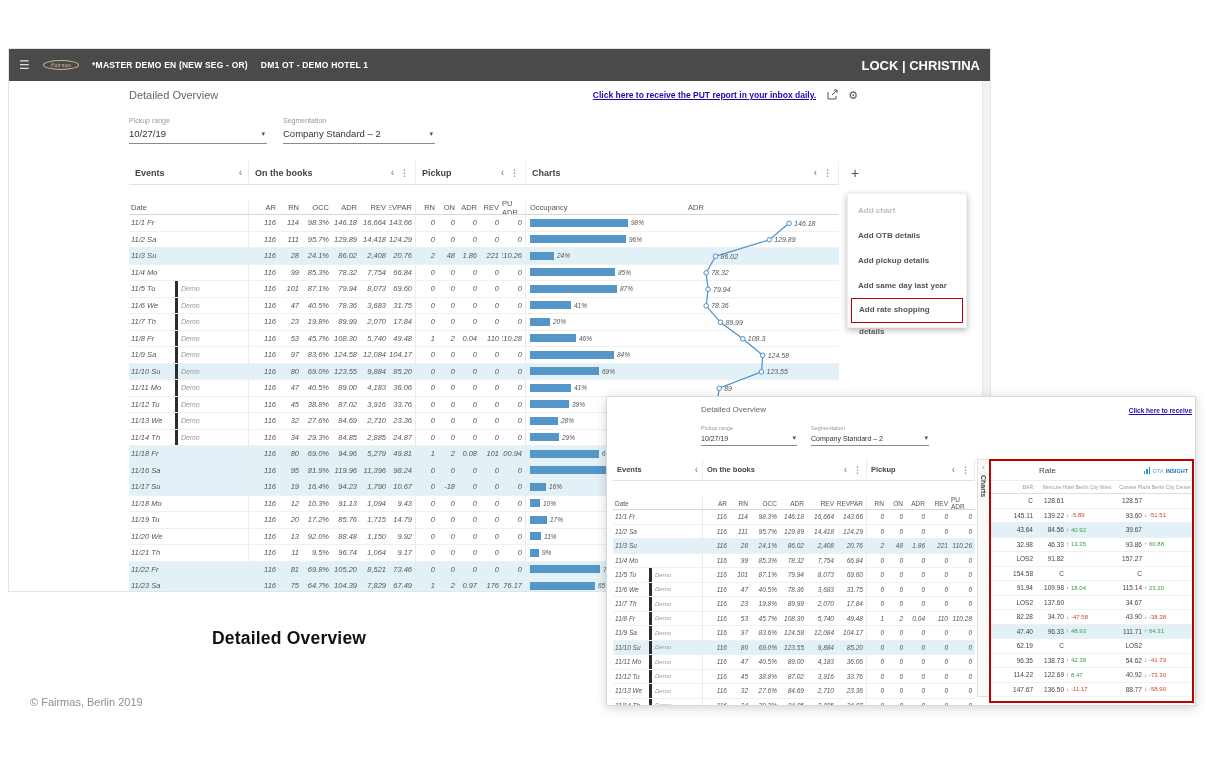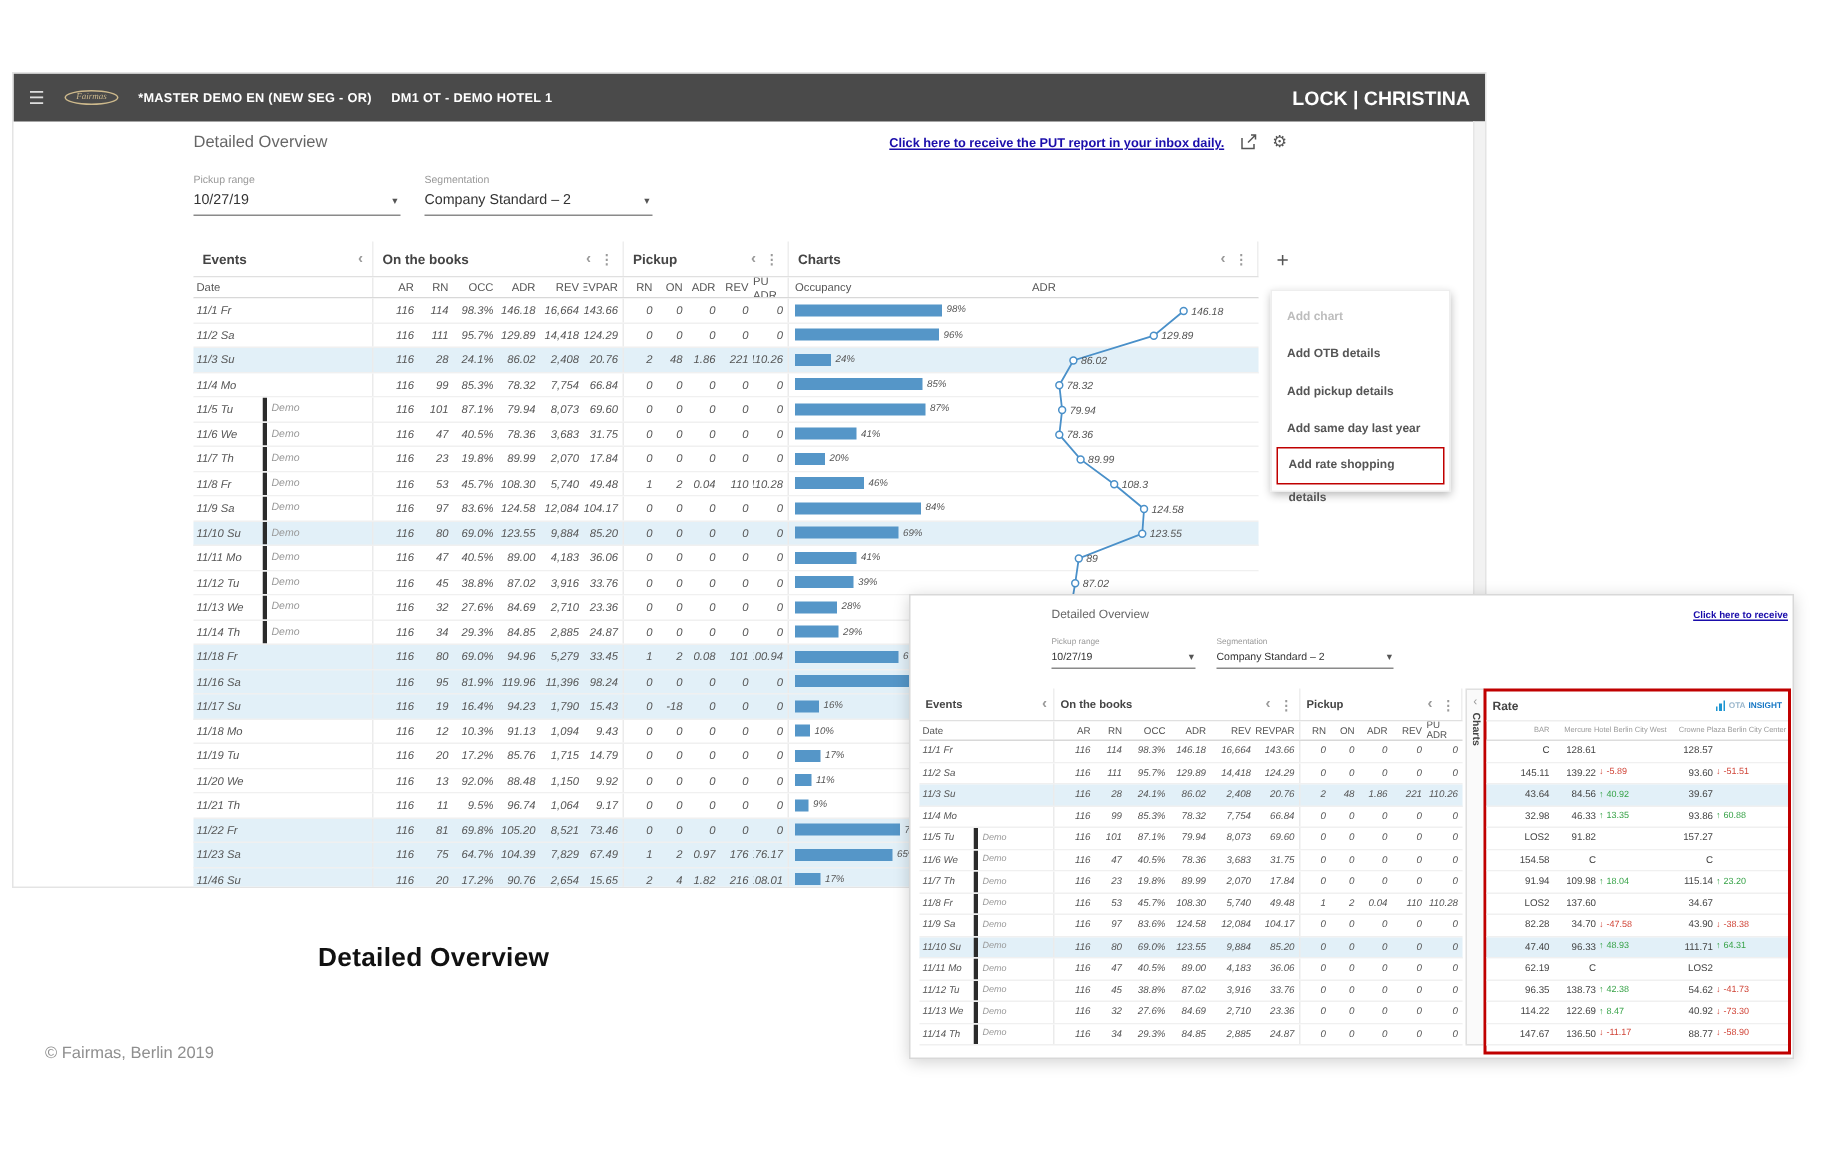--- a/index.html
+++ b/index.html
@@ -34,21 +34,21 @@
   .phead-row { display:flex; width:710px; height:24px; border-bottom:1px solid #e0e0e0; background:#fff; }
   .tbl-mini .phead-row { width:362px; height:22px; }
   .phead { display:flex; align-items:center; padding:0 6px; font-size:9px; font-weight:bold; color:#444; border-right:1px solid #eee; }
   .tbl-mini .phead { font-size:7.5px; padding:0 4px; }
   .chev { margin-left:auto; color:#9a9a9a; font-size:10px; cursor:pointer; }
   .dots { color:#9a9a9a; font-size:9px; margin-left:6px; cursor:pointer; }
   .tbl-main .p-events{width:120px}.tbl-main .p-otb{width:167px}.tbl-main .p-pickup{width:110px}.tbl-main .p-charts{width:313px}
   .tbl-mini .p-events{width:90px}.tbl-mini .p-otb{width:164px}.tbl-mini .p-pickup{width:108px}
   .plus { position:absolute; left:842px; top:116px; font-size:14px; color:#555; cursor:pointer; z-index:2; }
 
-  .chead-row { display:flex; width:710px; height:14px; align-items:center; border-bottom:1px solid #d8d8d8; background:#fff; }
+  .chead-row { display:flex; width:710px; height:14px; align-items:center; border-bottom:1px solid #d8d8d8; background:#fff;margin-top:16px; }
   .tbl-mini .chead-row { width:362px; height:13px; }
   .cell { height:100%; display:flex; align-items:center; overflow:hidden; }
   .cell.h { font-size:6px; color:#9a9a9a; }
   .num { justify-content:flex-end; padding-right:3px; }
   .rows-wrap { position:relative; width:710px;font-style:italic; }
   .tbl-mini .rows-wrap { width:362px; }
   .trow { display:flex; height:16.5px; border-bottom:1px solid #f0f0f0; background:#fff; }
   .tbl-mini .trow { height:14.5px; }
   .trow.shade { background:#e2f0f8; }
   .tbl-main .cell { font-size:7.5px; color:#555; }
@@ -88,21 +88,21 @@
   .sfilter.f2 { width:118px; }
   .sfilter .f-label { font-size:5.5px; }
   .sfilter .f-value { font-size:7px; padding:1px 1px 3px 0; }
   .tbl-mini { left:6px; top:62px; }
   .charts-strip { position:absolute; left:370px; top:62px; bottom:8px; width:13px; background:#fafafa; border:1px solid #e0e0e0; display:flex; flex-direction:column; align-items:center; padding-top:3px; gap:3px; cursor:pointer; }
   .strip-chev { font-size:8px; color:#999; }
   .strip-label { writing-mode:vertical-rl; font-size:7px; font-weight:bold; color:#444; }
 
   .rate-panel { position:absolute; left:382px; top:62px; bottom:2px; width:205px; background:#fff; border:2px solid #c00000; }
   .rate-head { height:20px; display:flex; align-items:center; padding:0 4px; border-bottom:1px solid #eee; }
-  .rate-title { font-size:8px; font-weight:bold; color:#444; margin-right:auto; }
+  .rate-title { font-size:8px; font-weight:normal; color:#444; margin-right:auto;margin-left:44px; }
   .ota-logo { display:flex; align-items:flex-end; gap:2px; }
   .ota-bars { display:flex; align-items:flex-end; gap:1px; }
   .ota-bars i { display:block; width:1.5px; background:#1e96d2; }
   .ota-bars i:nth-child(1){height:3px}.ota-bars i:nth-child(2){height:5px}.ota-bars i:nth-child(3){height:7px}
   .ota-t1 { font-size:5.5px; font-weight:bold; color:#9bb7cc; }
   .ota-t2 { font-size:5.5px; font-weight:bold; color:#1576c4; }
   .rate-chead { display:flex; height:13px; align-items:center; border-bottom:1px solid #ddd; }
   .rcell { display:flex; align-items:center; overflow:hidden; height:100%; }
   .rcell.h { font-size:5px; color:#9a9a9a; justify-content:center; white-space:nowrap; }
   .rc-bar { width:45px; justify-content:flex-end; padding-right:3px; }
@@ -567,21 +567,21 @@
             <div class="cell c-adrchart"></div>
           </div>
           <div class="trow shade">
             <div class="cell c-date">11/18 Fr</div>
             <div class="cell c-events"></div>
             <div class="cell num c-otb0">116</div>
             <div class="cell num c-otb1">80</div>
             <div class="cell num c-otb2">69.0%</div>
             <div class="cell num c-otb3">94.96</div>
             <div class="cell num c-otb4">5,279</div>
-            <div class="cell num c-otb5">33.45</div>
+            <div class="cell num c-otb5">49.81</div>
             <div class="cell num c-pu0 hot">1</div>
             <div class="cell num c-pu1 hot">2</div>
             <div class="cell num c-pu2 hot">0.08</div>
             <div class="cell num c-pu3 hot">101</div>
             <div class="cell num c-pu4 hot">100.94</div>
             <div class="cell c-occchart">
               <div class="obar" style="width: 69px;"></div>
               <div class="olabel">69%</div>
             </div>
             <div class="cell c-adrchart"></div>
@@ -607,21 +607,21 @@
             <div class="cell c-adrchart"></div>
           </div>
           <div class="trow shade">
             <div class="cell c-date">11/17 Su</div>
             <div class="cell c-events"></div>
             <div class="cell num c-otb0">116</div>
             <div class="cell num c-otb1">19</div>
             <div class="cell num c-otb2">16.4%</div>
             <div class="cell num c-otb3">94.23</div>
             <div class="cell num c-otb4">1,790</div>
-            <div class="cell num c-otb5">15.43</div>
+            <div class="cell num c-otb5">10.67</div>
             <div class="cell num c-pu0">0</div>
             <div class="cell num c-pu1 neg">-18</div>
             <div class="cell num c-pu2">0</div>
             <div class="cell num c-pu3">0</div>
             <div class="cell num c-pu4">0</div>
             <div class="cell c-occchart">
               <div class="obar" style="width: 16px;"></div>
               <div class="olabel">16%</div>
             </div>
             <div class="cell c-adrchart"></div>

